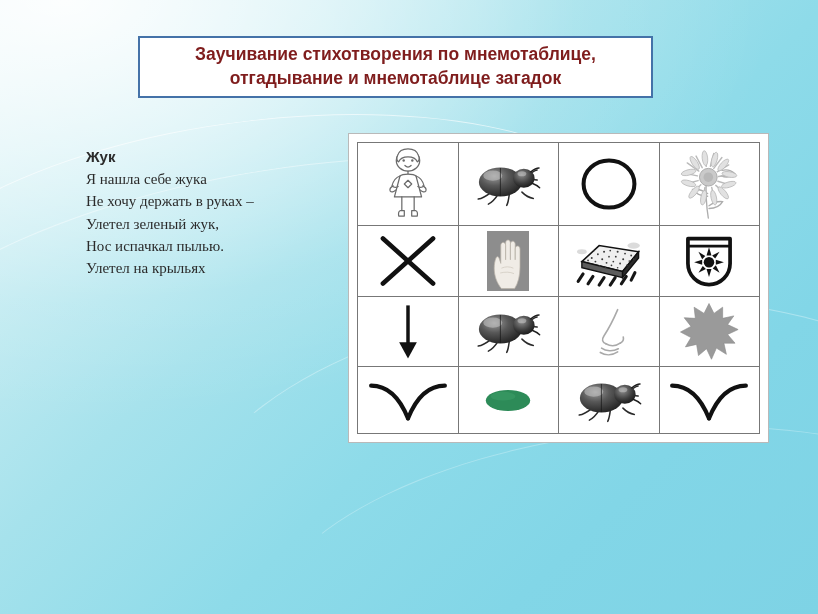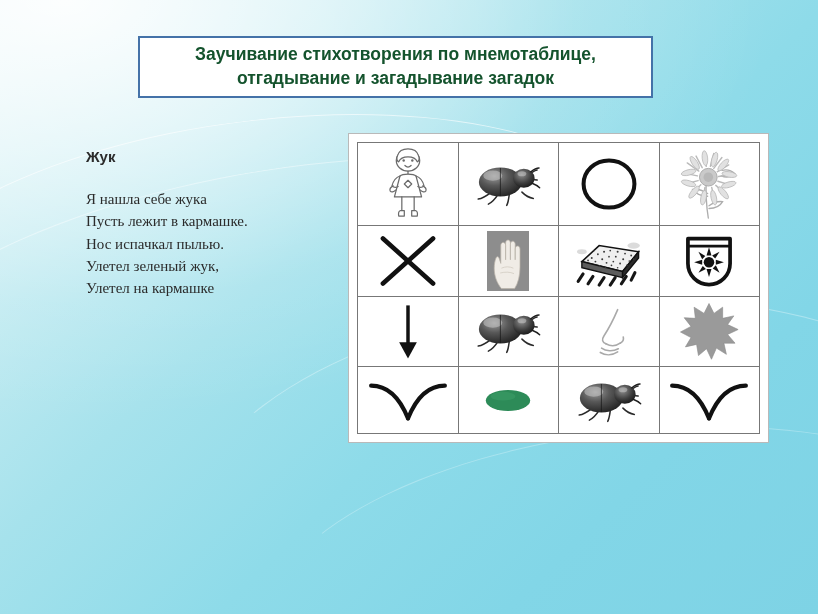--- a/index.html
+++ b/index.html
@@ -45,41 +45,41 @@
     width: 515px;
     height: 62px;
     background: #ffffff;
     border: 2px solid #4472a8;
     box-sizing: border-box;
     display: flex;
     align-items: center;
     justify-content: center;
   }
   #title-text {
-    color: #14532d;
+    color: #7f1d1d;
     font-weight: bold;
     font-size: 17.5px;
     line-height: 1.35;
     text-align: center;
     padding: 0 10px;
   }
 
   
   #poem {
     position: absolute;
     left: 86px;
     top: 146px;
     width: 250px;
     color: #2b2b2b;
     font-size: 15px;
     line-height: 1.48;
   }
   #poem .poem-title {
     font-weight: bold;
-    margin-bottom: 20px;
+    margin-bottom: 0;
   }
   #poem .poem-line { white-space: pre; font-family: Liberation Serif, serif; }
 
   
   #mnemo-table {
     position: absolute;
     left: 348px;
     top: 133px;
     width: 421px;
     height: 310px;
@@ -118,31 +118,31 @@
   <div class="streak s1"></div>
   <div class="streak s2"></div>
   <div class="streak s3"></div>
   <div class="streak s4"></div>
   <div class="streak s5"></div>
 </div>
 
 <div id="title-box">
   <div id="title-text">
     <span>Заучивание стихотворения по мнемотаблице,</span><br>
-    <span>отгадывание и загадывание загадок</span>
+    <span>отгадывание и мнемотаблице загадок</span>
   </div>
 </div>
 
 <div id="poem">
   <div class="poem-title">Жук</div>
   <div class="poem-line">Я нашла себе жука</div>
-  <div class="poem-line">Пусть лежит в кармашке.</div>
+  <div class="poem-line">Не хочу держать в руках –</div>
+  <div class="poem-line">Улетел зеленый жук,</div>
   <div class="poem-line">Нос испачкал пылью.</div>
-  <div class="poem-line">Улетел зеленый жук,</div>
-  <div class="poem-line">Улетел на кармашке</div>
+  <div class="poem-line">Улетел на крыльях</div>
 </div>
 
 <div id="mnemo-table">
   <table id="grid">
     <tbody id="grid-body">
         <tr>
           <td>
             <div class="cell-inner" title="Я">
               <svg viewBox="0 0 100 120" width="62" height="74">
     <g fill="none" stroke="#6a6a6a" stroke-width="2" stroke-linecap="round" stroke-linejoin="round">

